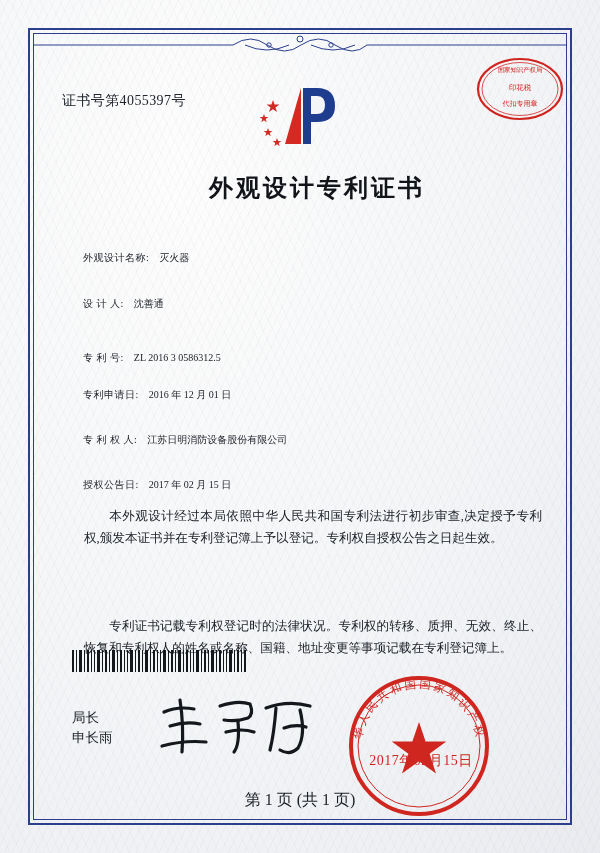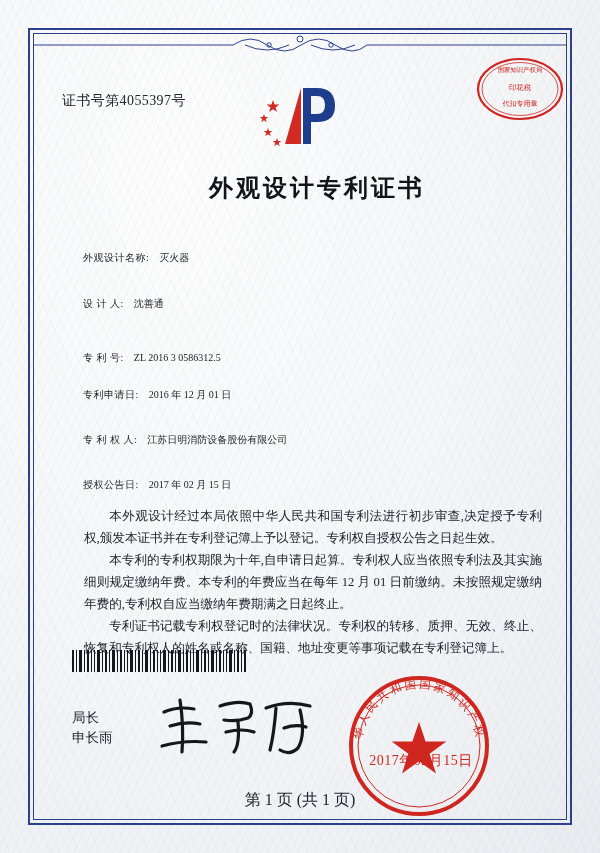--- a/index.html
+++ b/index.html
@@ -270,21 +270,20 @@
     <span class="label">专利申请日:</span><span class="value">2016 年 12 月 01 日</span>
   </div>
   <div class="field" id="f4">
     <span class="label">专 利 权 人:</span><span class="value">江苏日明消防设备股份有限公司</span>
   </div>
   <div class="field" id="f5">
     <span class="label">授权公告日:</span><span class="value">2017 年 02 月 15 日</span>
   </div>
 
   <div class="para" id="p0">本外观设计经过本局依照中华人民共和国专利法进行初步审查,决定授予专利权,颁发本证书并在专利登记簿上予以登记。专利权自授权公告之日起生效。</div>
-  <div class="para" id="p1">本专利的专利权期限为十年,自申请日起算。专利权人应当依照专利法及其实施细则规定缴纳年费。本专利的年费应当在每年 12 月 01 日前缴纳。未按照规定缴纳年费的,专利权自应当缴纳年费期满之日起终止。</div>
   <div class="para" id="p2">专利证书记载专利权登记时的法律状况。专利权的转移、质押、无效、终止、恢复和专利权人的姓名或名称、国籍、地址变更等事项记载在专利登记簿上。</div>
 
   <div id="barcode">
     <svg width="175" height="22" viewBox="0 0 175 22">
       <g fill="#14171c">
         <rect x="0" y="0" width="2" height="22"></rect>
           <rect x="4" y="0" width="1" height="22"></rect>
         <rect x="7" y="0" width="3" height="22"></rect>
           <rect x="12" y="0" width="1" height="22"></rect>
         <rect x="15" y="0" width="2" height="22"></rect>

